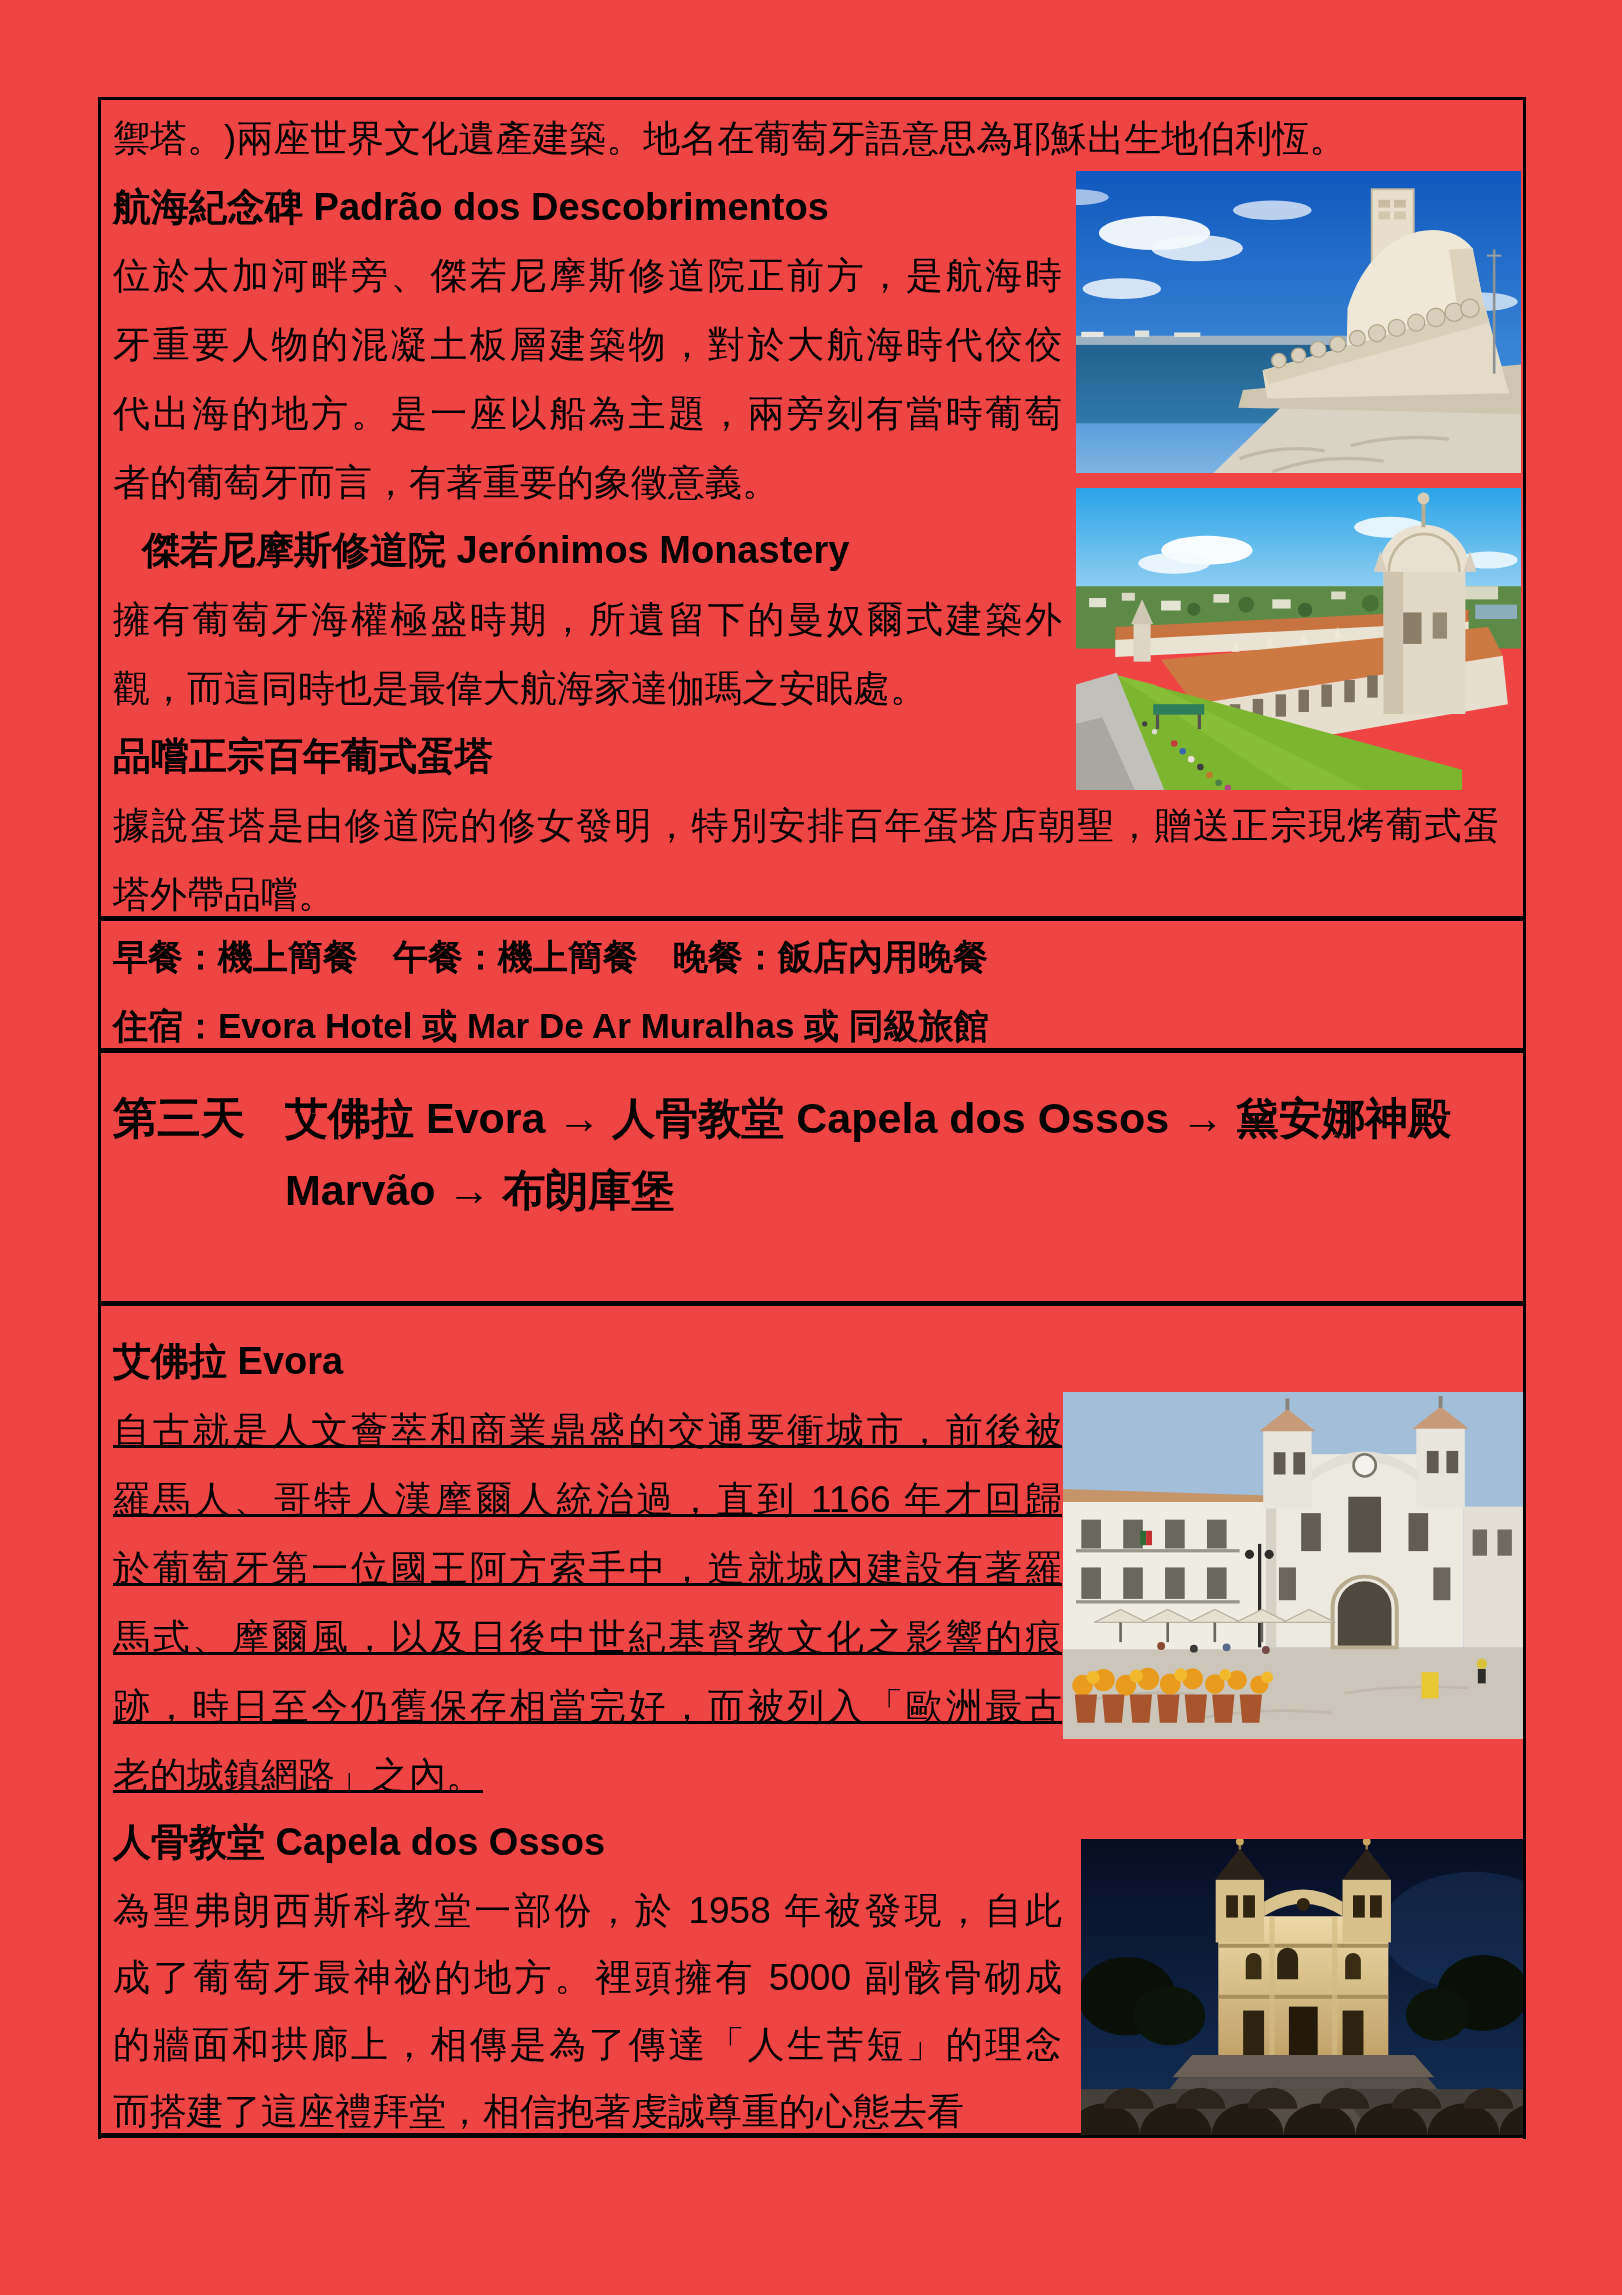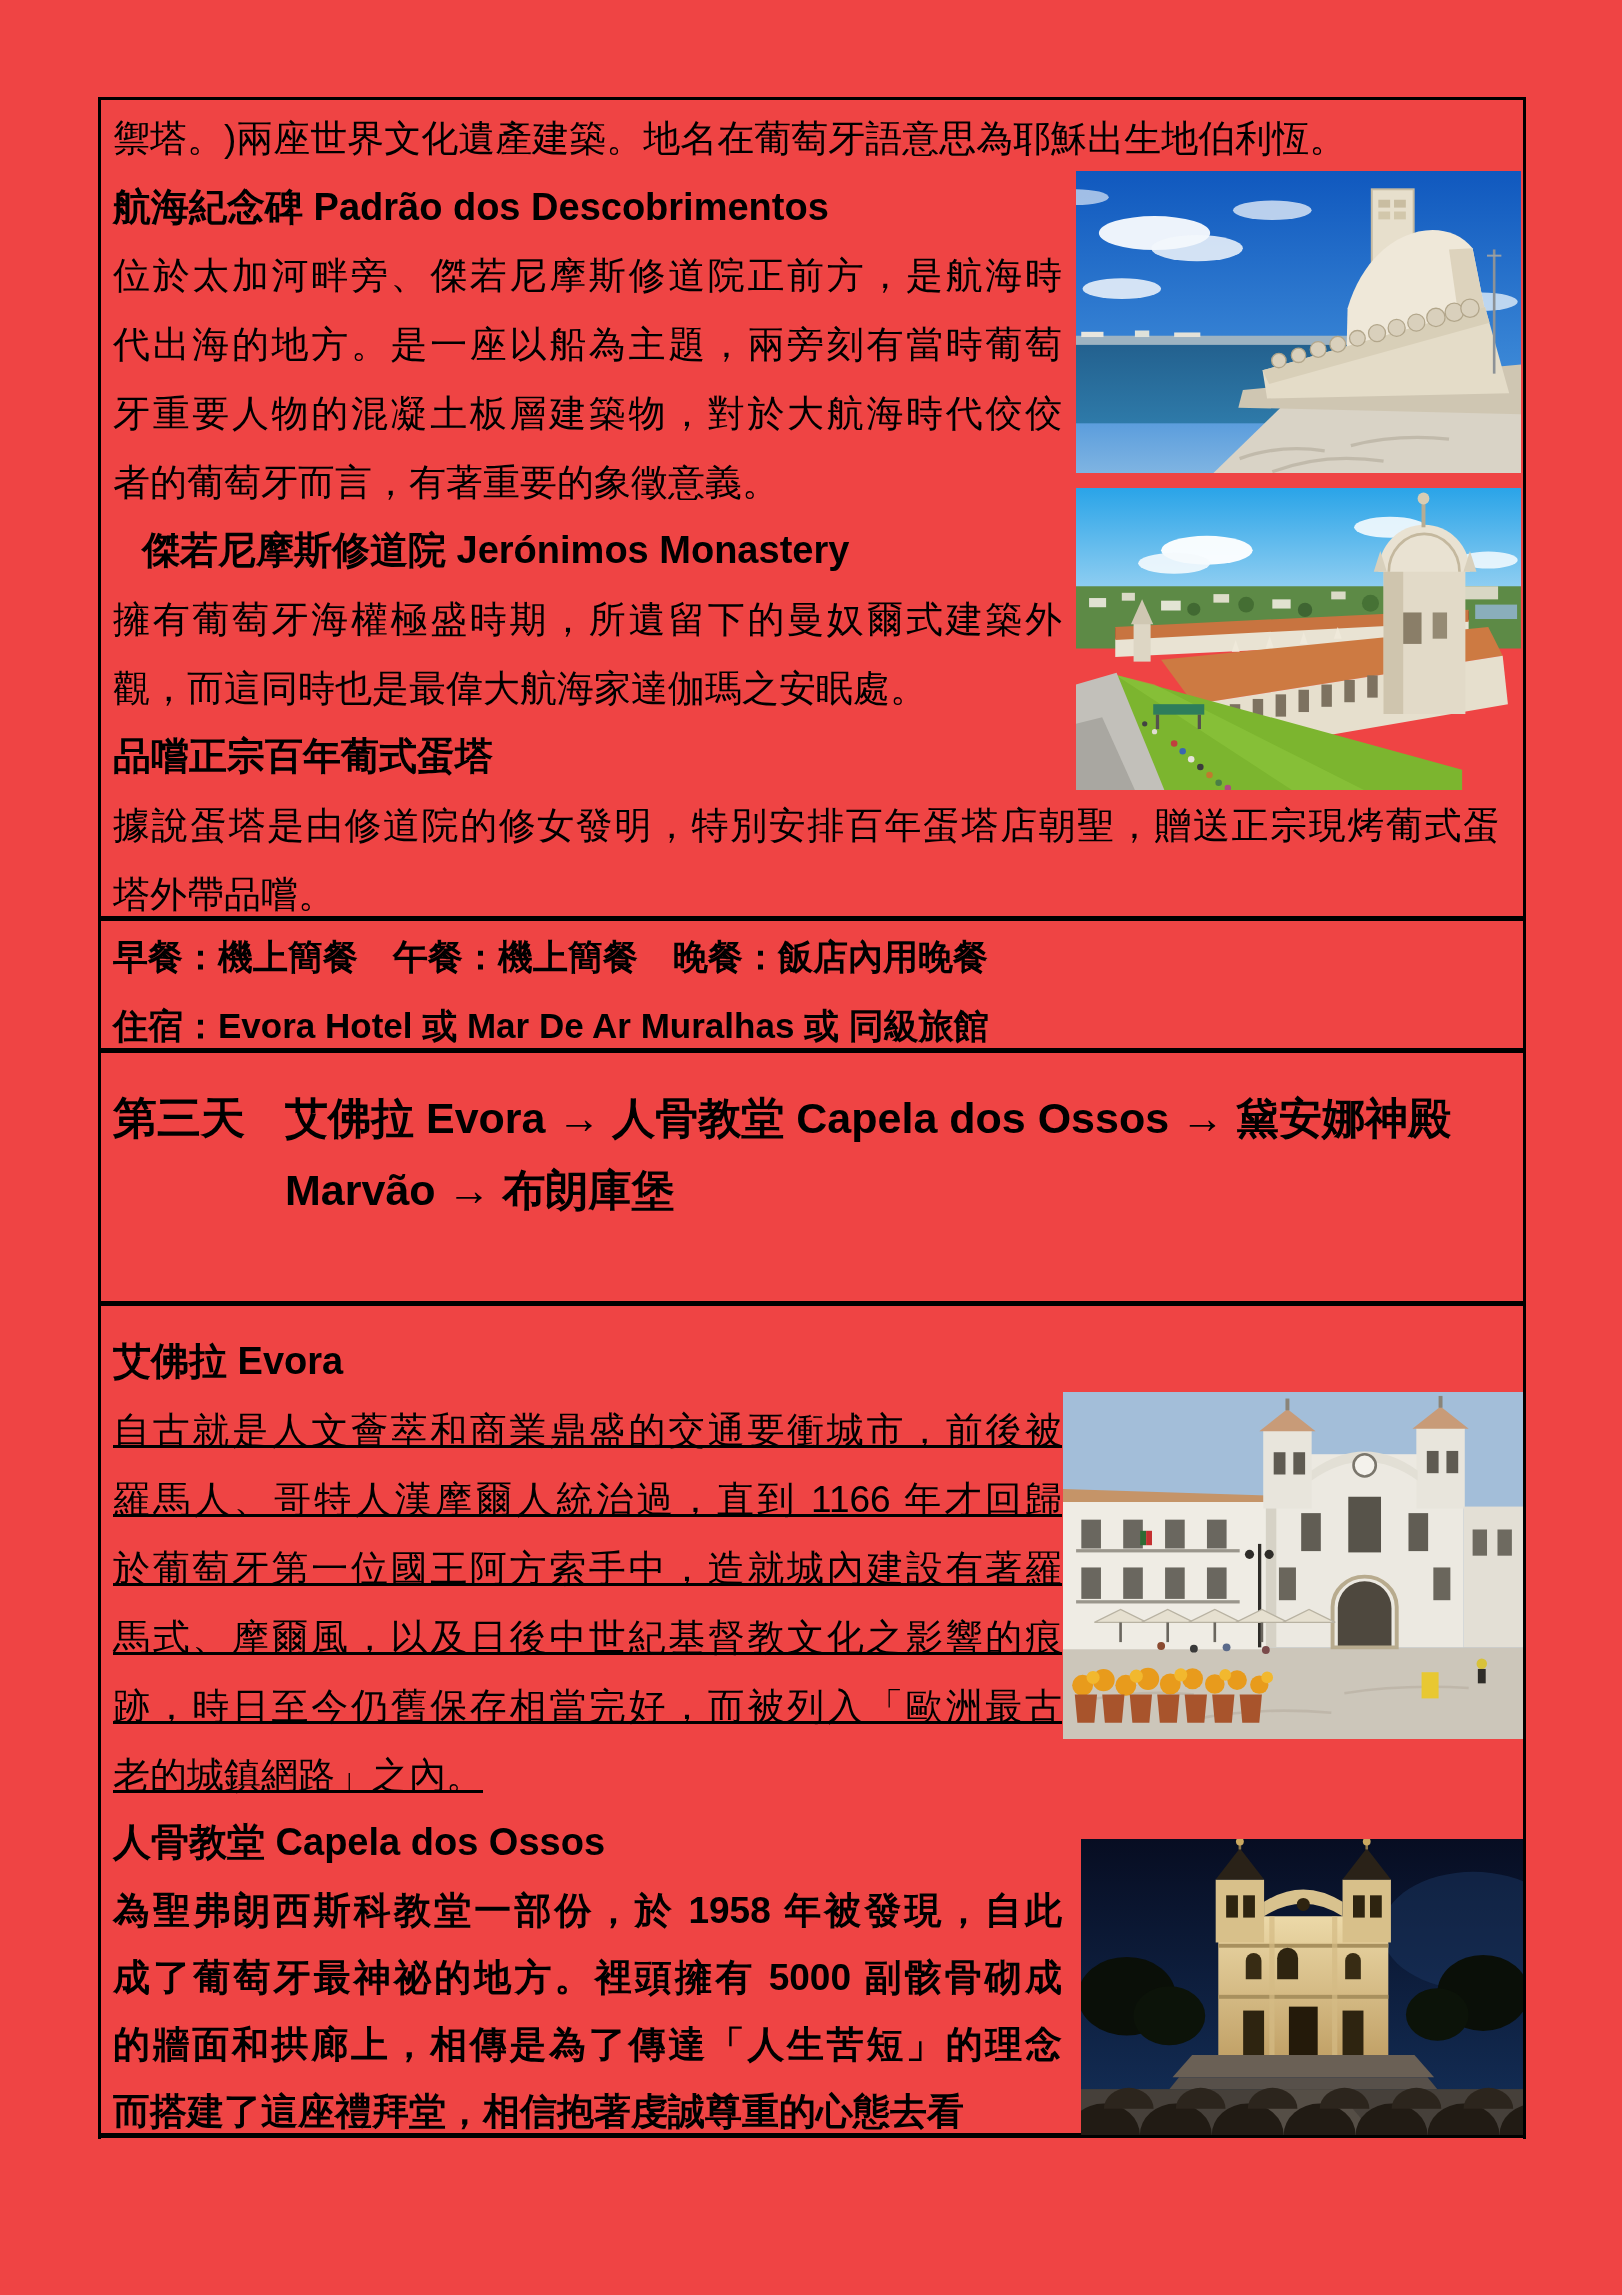--- a/index.html
+++ b/index.html
@@ -31,22 +31,22 @@
   <div class="b" style="left:98px;top:916px;width:1428px;height:5.2px;"></div>
   <div class="b" style="left:98px;top:1048px;width:1428px;height:5.2px;"></div>
   <div class="b" style="left:98px;top:1301px;width:1428px;height:5.2px;"></div>
   <div class="b" style="left:98px;top:2133px;width:1428px;height:5.2px;"></div>
 
   <div class="txt single" style="top:104px;width:1400px;">禦塔。)兩座世界文化遺產建築。地名在葡萄牙語意思為耶穌出生地伯利恆。</div>
 
   <div class="txt h" style="top:173px;">航海紀念碑 Padrão dos Descobrimentos</div>
   <div class="txt par" style="top:241px;width:949px;">
       <div class="tline">位於太加河畔旁、傑若尼摩斯修道院正前方，是航海時</div>
+      <div class="tline">牙重要人物的混凝土板層建築物，對於大航海時代佼佼</div>
       <div class="tline">代出海的地方。是一座以船為主題，兩旁刻有當時葡萄</div>
-      <div class="tline">牙重要人物的混凝土板層建築物，對於大航海時代佼佼</div>
       <div class="tline">者的葡萄牙而言，有著重要的象徵意義。</div>
     </div>
 
   <div class="txt h" style="top:516px;margin-left:29px;">傑若尼摩斯修道院 Jerónimos Monastery</div>
   <div class="txt par" style="top:585px;width:949px;">
       <div class="tline">擁有葡萄牙海權極盛時期，所遺留下的曼奴爾式建築外</div>
       <div class="tline">觀，而這同時也是最偉大航海家達伽瑪之安眠處。</div>
     </div>
 
   <div class="txt h" style="top:722px;">品嚐正宗百年葡式蛋塔</div>
@@ -70,21 +70,21 @@
   <div class="txt par" style="top:1396px;width:949px;text-decoration:underline;">
       <div class="tline">自古就是人文薈萃和商業鼎盛的交通要衝城市，前後被</div>
       <div class="tline">羅馬人、哥特人漢摩爾人統治過，直到 1166 年才回歸</div>
       <div class="tline">於葡萄牙第一位國王阿方索手中，造就城內建設有著羅</div>
       <div class="tline">馬式、摩爾風，以及日後中世紀基督教文化之影響的痕</div>
       <div class="tline">跡，時日至今仍舊保存相當完好，而被列入「歐洲最古</div>
       <div class="tline">老的城鎮網路」之內。</div>
     </div>
 
   <div class="txt h" style="top:1808px;">人骨教堂 Capela dos Ossos</div>
-  <div class="txt par p103" style="top:1877px;width:949px;font-weight:bold;">
+  <div class="txt par p103" style="top:1877px;width:949px;">
       <div class="tline">為聖弗朗西斯科教堂一部份，於 1958 年被發現，自此</div>
       <div class="tline">成了葡萄牙最神祕的地方。裡頭擁有 5000 副骸骨砌成</div>
       <div class="tline">的牆面和拱廊上，相傳是為了傳達「人生苦短」的理念</div>
       <div class="tline">而搭建了這座禮拜堂，相信抱著虔誠尊重的心態去看</div>
     </div>
 
   <div class="photo" style="left:1076px;top:171px;width:445px;height:302px;">
     <svg viewBox="0 0 680 462" preserveAspectRatio="none">
       <defs>
         <linearGradient id="sky1" x1="0" y1="0" x2="0" y2="1">

